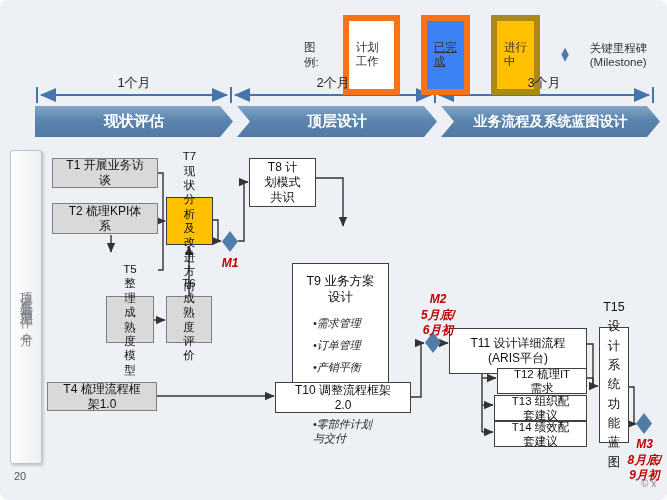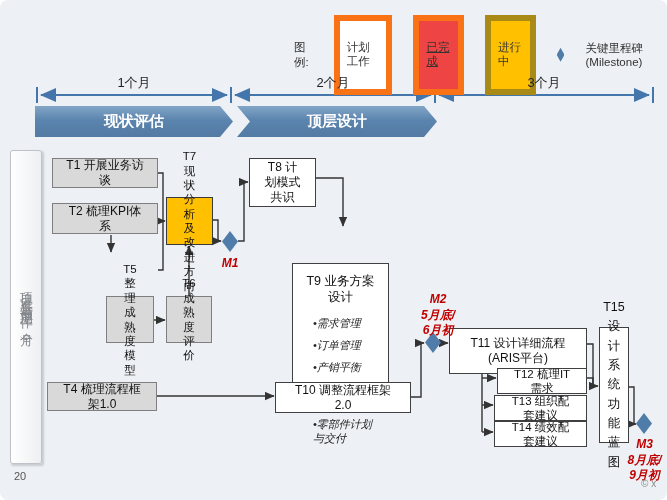--- a/index.html
+++ b/index.html
@@ -1,20 +1,20 @@
 <!DOCTYPE html>
 <html><head>
 <meta charset="utf-8">
 <style>
   html,body{margin:0;padding:0;background:#ffffff;font-family:"Liberation Sans","DejaVu Sans",sans-serif;}
   .slide{position:relative;width:667px;height:500px;background:#edf1f5;border-radius:8px;overflow:hidden;}
   
-  .legend{position:absolute;left:294px;top:15px;display:flex;align-items:center;gap:21px;font-size:11.5px;color:#333;z-index:3;}
+  .legend{position:absolute;left:304px;top:15px;display:flex;align-items:center;gap:21px;font-size:11.5px;color:#333;z-index:3;}
   .legend .swatch{padding:20px 7px;border:6px solid #f97316;line-height:1.2;background:#fff;}
-  .legend .sw-completed{background:#ef4444;text-decoration:underline;}
+  .legend .sw-completed{background:#3b82f6;text-decoration:underline;}
   .legend .sw-inprogress{background:#ffc000;border-color:#a98a17;}
   .diamond{clip-path:polygon(50% 0,100% 50%,50% 100%,0 50%);background:#4f7ca9;}
   .legend .diamond{width:11px;height:14px;}
   
   .title{position:absolute;left:14px;top:40px;font-size:20px;font-weight:bold;color:#1a56d6;letter-spacing:0.5px;z-index:3;}
   
   .tl-label{position:absolute;top:74px;font-size:13px;color:#222;text-align:center;width:80px;z-index:3;}
   
   .chev{position:absolute;top:106px;height:31px;display:flex;align-items:center;justify-content:center;color:#fff;font-weight:bold;font-size:15px;background:linear-gradient(180deg,#83a6c7 0%,#5b84ae 45%,#527aa3 100%);z-index:2;}
   .chev-first{clip-path:polygon(0 0,calc(100% - 13px) 0,100% 50%,calc(100% - 13px) 100%,0 100%);}
@@ -98,20 +98,21 @@
     <span>关键里程碑(Milestone)</span>
   </div>
 
 
   <div class="tl-label" style="left:94px;">1个月</div>
   <div class="tl-label" style="left:293px;">2个月</div>
   <div class="tl-label" style="left:504px;">3个月</div>
 
   <div class="chev chev-first" style="left:35px;width:198px;">现状评估</div>
   <div class="chev chev-mid" style="left:237px;width:200px;">顶层设计</div>
+  <div class="chev chev-mid" style="left:441px;width:219px;font-size:14px;">业务流程及系统蓝图设计</div>
 
   <div class="side-tab">
     <span>项目准备与前期工作（2个月）</span>
   </div>
 
   <div class="bx bx-gray" style="left:52px;top:158px;width:106px;height:30px;">T1 开展业务访谈</div>
   <div class="bx bx-gray" style="left:52px;top:203px;width:106px;height:31px;">T2 梳理KPI体系</div>
   <div class="bx bx-gray pre" style="left:106px;top:296px;width:48px;height:47px;font-size:11.5px;">T5 整理
 成熟度
 模型</div>

